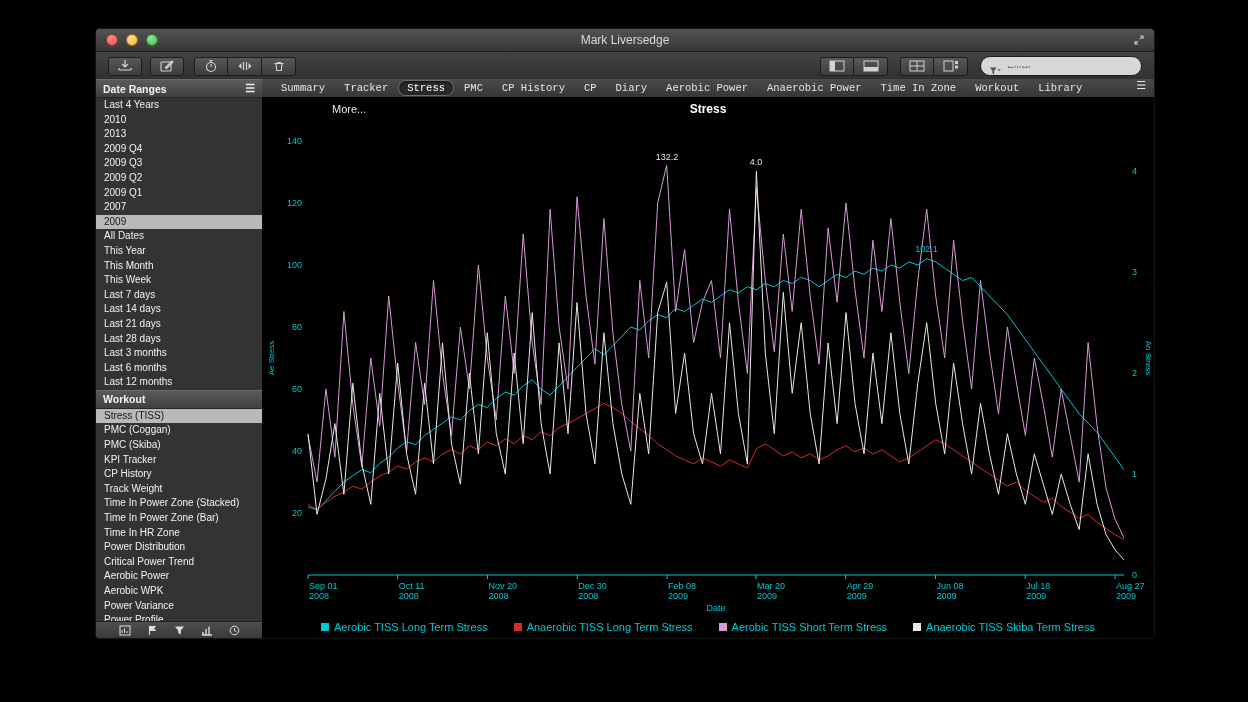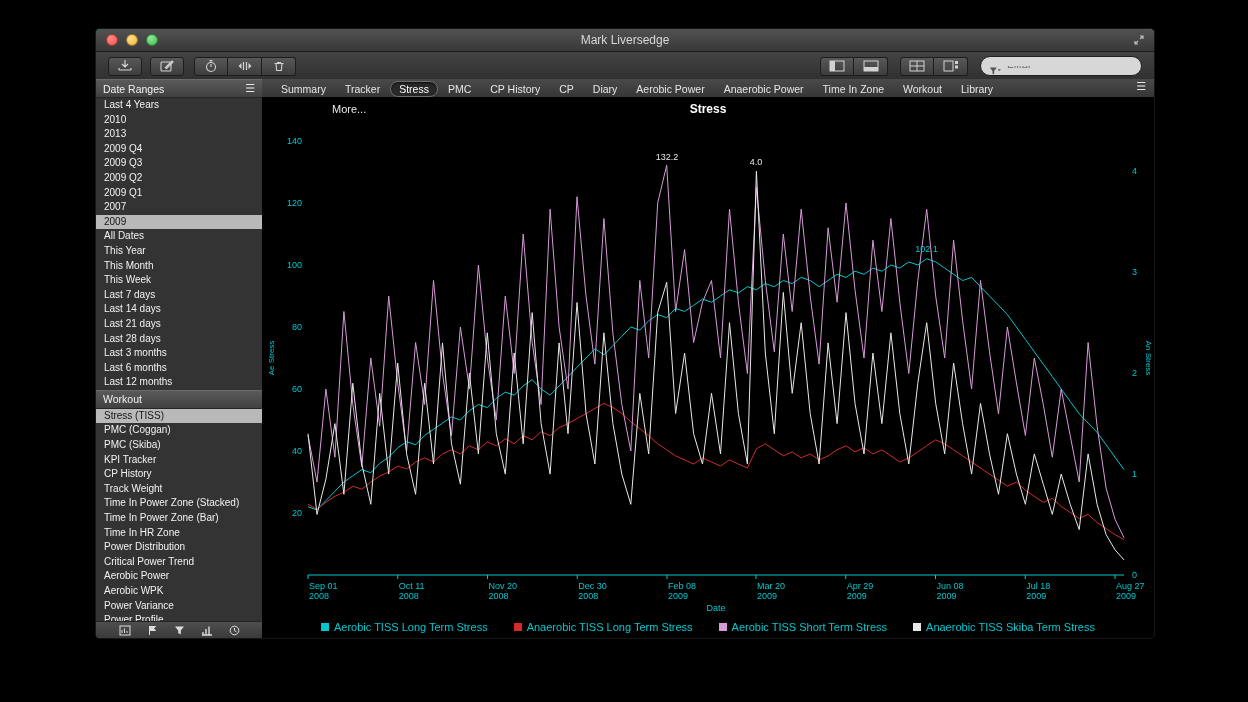--- a/index.html
+++ b/index.html
@@ -34,32 +34,32 @@
         box-shadow:inset 0 1px 3px rgba(0,0,0,.7),0 1px 0 rgba(255,255,255,.07);}
   .toolbar-right{margin-left:auto;display:flex;align-items:center;gap:12px;}
   .filter{width:162px;height:18px;border-radius:10px;background:#d7d7d7;display:flex;
           padding:9px 8px;box-sizing:border-box;border:1px solid #1f1f1f;}
   .filter input{border:none;background:transparent;outline:none;font-size:11px;color:#333;width:100%;
           font-family:"Liberation Sans",sans-serif;}
   
   .sidebar{position:absolute;top:50px;left:0;width:166px;bottom:0;background:#333;border-right:1px solid #0e0e0e;}
   .side-header{height:17px;background:linear-gradient(#5a5a5a,#414141);border-top:1px solid #6a6a6a;
           border-bottom:1px solid #262626;display:flex;align-items:center;justify-content:space-between;
-          padding:0 7px;font-size:10.5px;font-weight:normal;color:#f2f2f2;}
+          padding:0 7px;font-size:10.5px;font-weight:bold;color:#f2f2f2;}
   .side-item{height:14.6px;line-height:14.6px;padding-left:8px;font-size:10px;color:#f2f2f2;
           white-space:nowrap;overflow:hidden;}
   .side-item.selected{background:#b9b9b9;color:#161616;}
   .side-bottom{position:absolute;bottom:0;left:0;right:0;height:16px;z-index:2;
           background:linear-gradient(#4e4e4e,#3a3a3a);border-top:1px solid #232323;
           display:flex;align-items:center;justify-content:center;gap:16px;}
   .hamburger{font-size:11px;color:#e8e8e8;line-height:1;}
   
   .main{position:absolute;top:50px;left:166px;right:0;bottom:0;background:#000;}
   .tabbar{height:18px;background:linear-gradient(#4a4a4a,#363636);border-bottom:1px solid #0c0c0c;
-          display:flex;align-items:flex-end;padding-left:10px;position:relative;}
+          display:flex;align-items:center;padding-left:10px;position:relative;font-family:Liberation Mono, monospace;}
   .tab{font-size:10.5px;color:#e6e6e6;padding:1px 8px;margin-right:1px;border-radius:8px;
           border:1px solid transparent;white-space:nowrap;}
   .tab.selected{background:#282828;border:1px solid #6e6e6e;color:#fff;
           box-shadow:inset 0 1px 2px rgba(0,0,0,.7);}
   .tab-menu{position:absolute;right:8px;top:2px;}
   .chart-area{position:absolute;top:18px;left:0;right:0;bottom:0;background:#000;}
   .more{position:absolute;top:6px;left:28px;font-size:11px;color:#eaeaea;cursor:pointer;margin-left:42px;}
   .chart-title{position:absolute;top:5px;left:0;right:0;text-align:center;font-size:12px;font-weight:bold;color:#fff;}
   #chart-svg{position:absolute;top:0;left:0;}
   .legend{position:absolute;bottom:5px;left:0;right:0;display:flex;justify-content:center;

